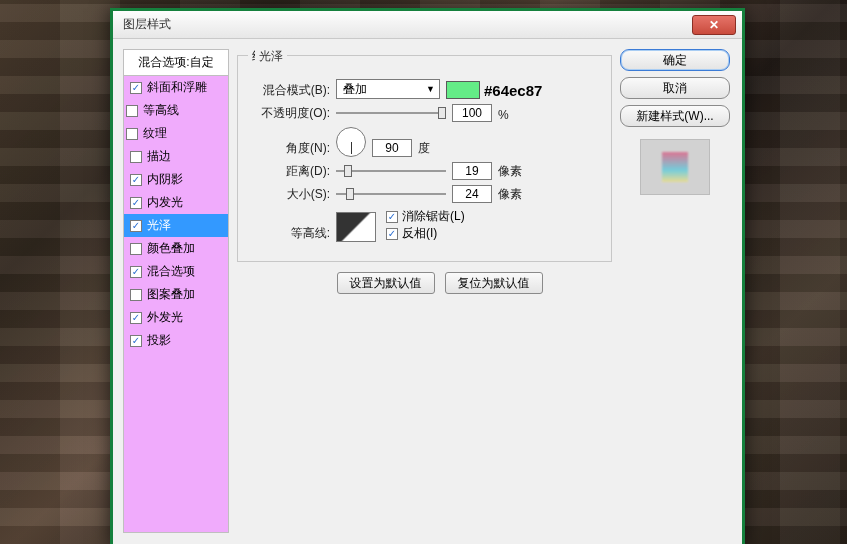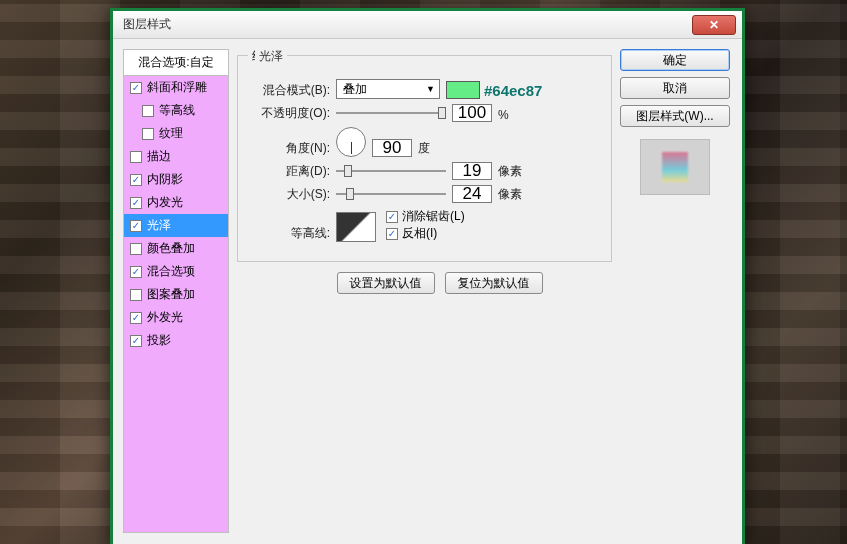--- a/index.html
+++ b/index.html
@@ -11,48 +11,48 @@
 .titlebar .title { flex: 1; color: #333; }
 .closebtn { width: 44px; height: 20px; background: linear-gradient(#e67469,#c94b3d); border: 1px solid #8a2f25; border-radius: 3px; display:flex; align-items:center; justify-content:center; color:#fff; font-weight:bold; cursor:pointer; }
 .body { position:absolute; top:28px; left:0; right:0; bottom:0; background:#f0f0f0; padding:10px 12px 12px 10px; display:flex; gap:8px; }
 
 .leftcol { width:106px; display:flex; flex-direction:column; }
 .leftcol .hdr { border:1px solid #bfbfbf; background:#fff; padding:4px 6px; text-align:center; border-bottom:none; }
 .leftcol .hdr.blend { border-top:1px solid #bfbfbf; }
 .stylelist { border:1px solid #bfbfbf; background:#f0abfc; flex:1; }
 .styleitem { display:flex; align-items:center; gap:5px; padding:3px 6px; cursor:pointer; }
 .styleitem.sel { background:#3399ff; color:#fff; }
-.styleitem.indent { padding-left:18px; }
+.styleitem.indent { padding-left:2px; }
 .chk { width:12px; height:12px; border:1px solid #7a7a7a; background:#fff; display:inline-flex; align-items:center; justify-content:center; font-size:10px; color:#2b6dd0; line-height:1; }
 .chk.on::after{content:"✓";}
 
 .centercol { flex:1; position:relative; }
 .panel-title { position:absolute; left:18px; top:-1px; background:#f0f0f0; padding:0 4px; color:#333; z-index:2; }
 .group { border:1px solid #c7c7c7; margin-top:6px; padding:18px 12px 14px 14px; position:relative; }
 .group .legend { position:absolute; left:10px; top:-8px; background:#f0f0f0; padding:0 4px; }
 .row { display:flex; align-items:flex-end; margin:5px 0; }
 .row .lbl { width:78px; text-align:right; margin-right:6px; color:#222; }
 .row .unit { margin-left:6px; color:#222; }
 .select { width:104px; height:20px; border:1px solid #7a7a7a; background:#fff; display:flex; align-items:center; justify-content:space-between; padding:0 4px 0 6px; cursor:pointer; }
 .select .arrow{ font-size:9px; }
 .swatch { width:34px; height:18px; border:1px solid #5a5a5a; background:#64ec87; margin-left:6px; cursor:pointer; }
-.colorlabel { color:#0f766e; font-weight:bold; margin-left:4px; font-size:15px; }
+.colorlabel { color:#000000; font-weight:bold; margin-left:4px; font-size:15px; }
 .slider { flex:0 0 110px; height:18px; position:relative; margin-right:6px; }
 .slider .track { position:absolute; left:0; right:0; top:8px; height:2px; background:#9a9a9a; }
 .slider .thumb { position:absolute; top:3px; width:8px; height:12px; background:#e8e8e8; border:1px solid #666; }
-.numbox { width:40px; height:18px; border:1px solid #7a7a7a; background:#fff; text-align:center; line-height:16px; font-size:17px; }
+.numbox { width:40px; height:18px; border:1px solid #7a7a7a; background:#fff; text-align:center; line-height:16px; font-size:12px; }
 .anglectl { width:30px; height:30px; border:1px solid #7a7a7a; border-radius:50%; background:#fff; position:relative; margin-right:6px; }
 .anglectl::after{content:"";position:absolute;left:50%;top:50%;width:1px;height:12px;background:#333;transform-origin:top;transform:rotate(0deg);}
 .contour { width:40px; height:30px; border:1px solid #7a7a7a; background:linear-gradient(135deg,#333 0%,#333 48%,#fff 52%,#fff 100%); cursor:pointer; margin-right:10px; }
 .chkwrap { display:flex; align-items:center; gap:4px; cursor:pointer; }
 .btnrow { display:flex; gap:10px; margin-top:10px; margin-left:30px;justify-content:center; }
 .btn { height:22px; padding:0 12px; border:1px solid #8a8a8a; background:linear-gradient(#fafafa,#e4e4e4); border-radius:3px; display:inline-flex; align-items:center; cursor:pointer; }
 
 .rightcol { width:110px; display:flex; flex-direction:column; gap:6px; align-items:stretch; }
-.rbtn { height:22px; border:1px solid #8a8a8a; background:linear-gradient(#fafafa,#e4e4e4); border-radius:3px; display:flex; align-items:center; justify-content:center; cursor:pointer; }
+.rbtn { height:22px; border:1px solid #8a8a8a; background:linear-gradient(#fafafa,#e4e4e4); border-radius:9px; display:flex; align-items:center; justify-content:center; cursor:pointer; }
 .rbtn.primary { border:1px solid #3b7bd6; box-shadow:0 0 0 1px #a9cdf3 inset; }
 .preview-chk { display:flex; align-items:center; gap:4px; justify-content:center; margin-top:4px; }
 .preview-box { width:70px; height:56px; margin:6px auto 0; border:1px solid #bcbcbc; background:#d2d2d2; display:flex; align-items:center; justify-content:center; }
 .preview-inner { width:26px; height:30px; background:linear-gradient(#d68,#6cd 60%,#ed8); filter:blur(1px); opacity:.85; }
 </style>
 </head>
 <body>
 <div class="bg"></div>
 
 <div class="window">
@@ -197,21 +197,21 @@
     </div>
 
     <div class="rightcol">
       <div class="rbtn primary">
           <span>确定</span>
         </div>
       <div class="rbtn">
           <span>取消</span>
         </div>
       <div class="rbtn">
-          <span>图层样式(W)...</span>
+          <span>新建样式(W)...</span>
         </div>
       <div class="preview-box">
           <div class="preview-inner"></div>
         </div>
     </div>
 
   </div>
 </div>
 
 </body></html>

